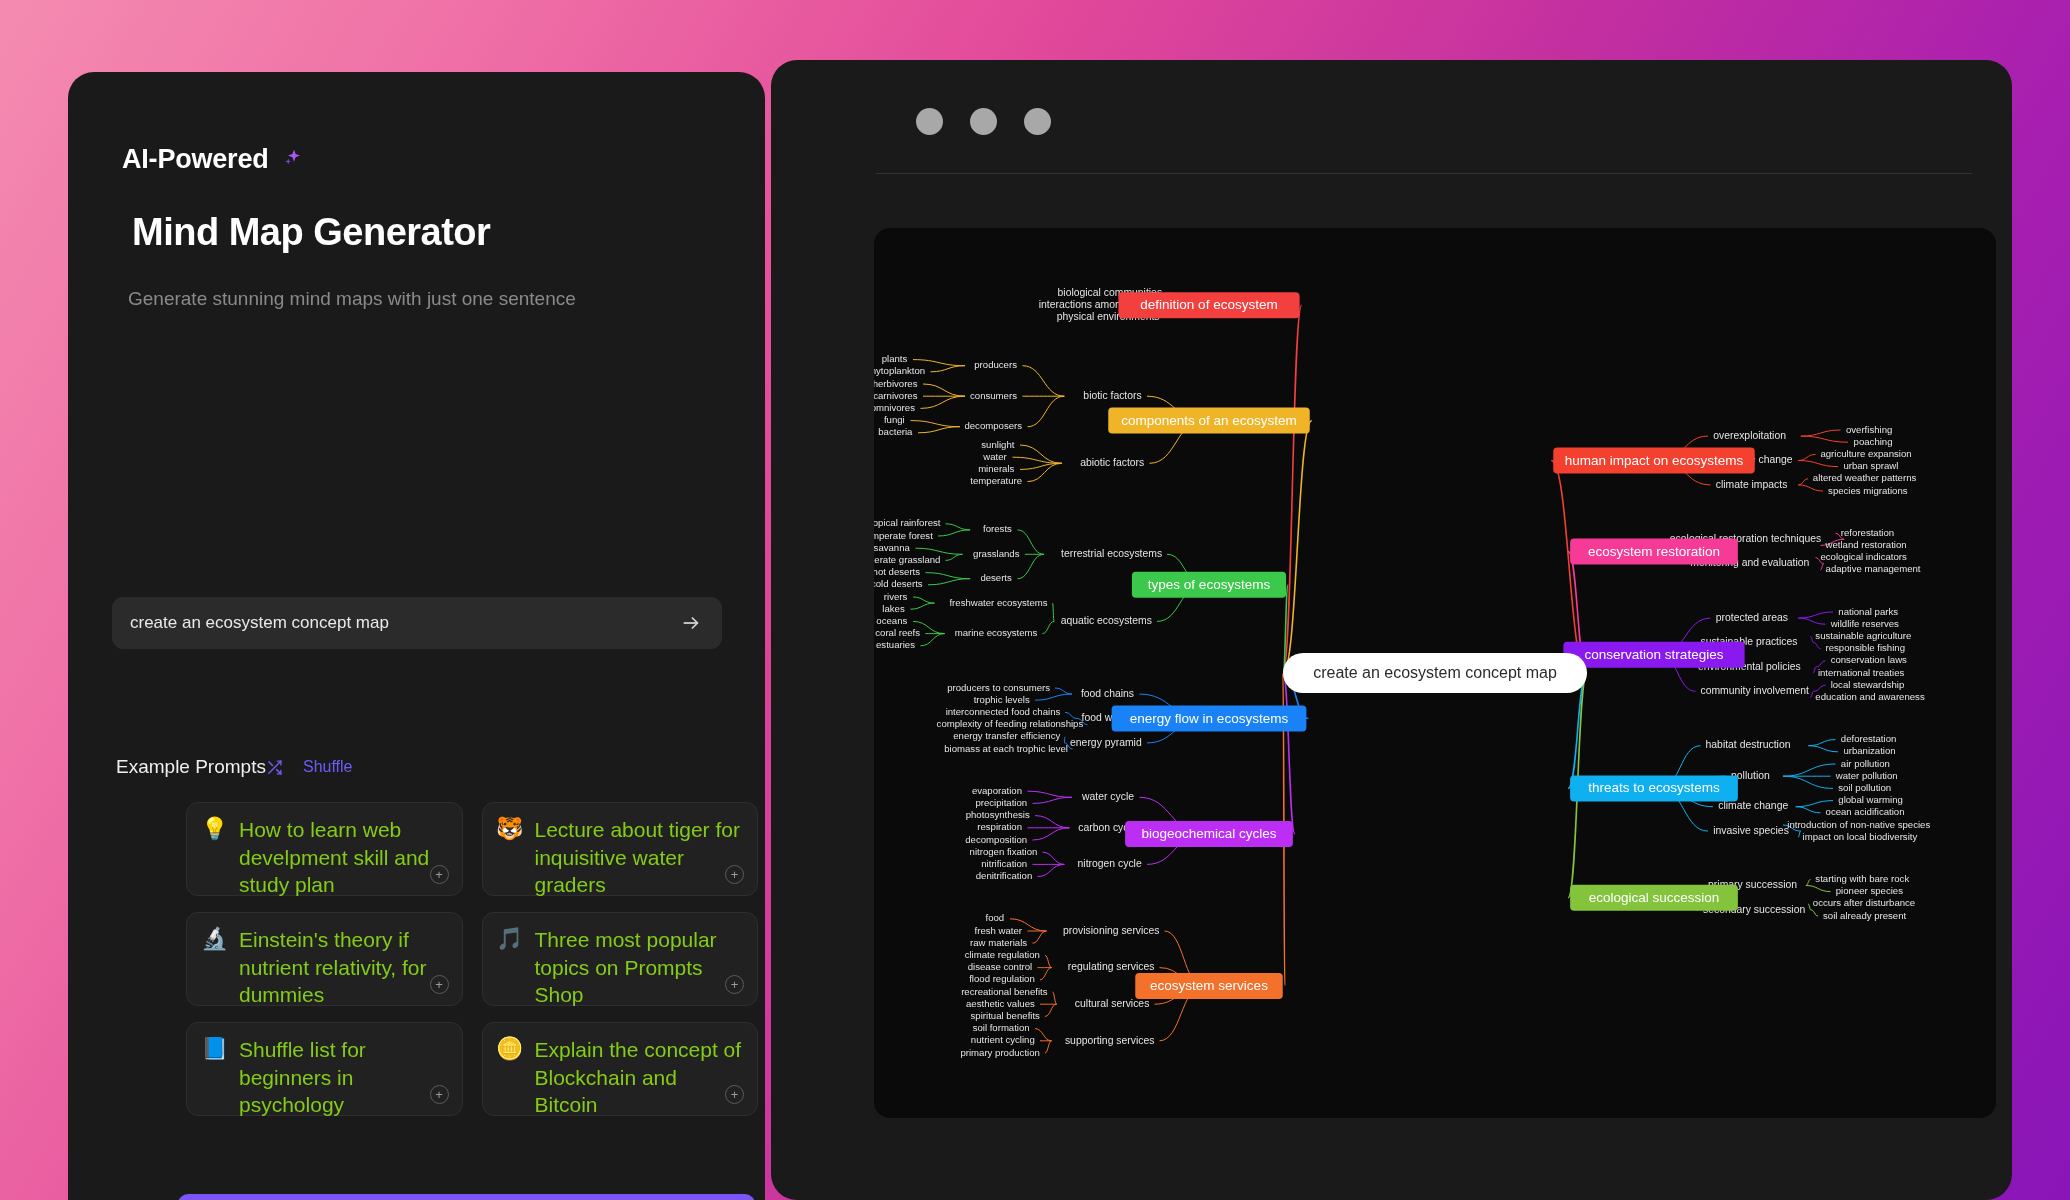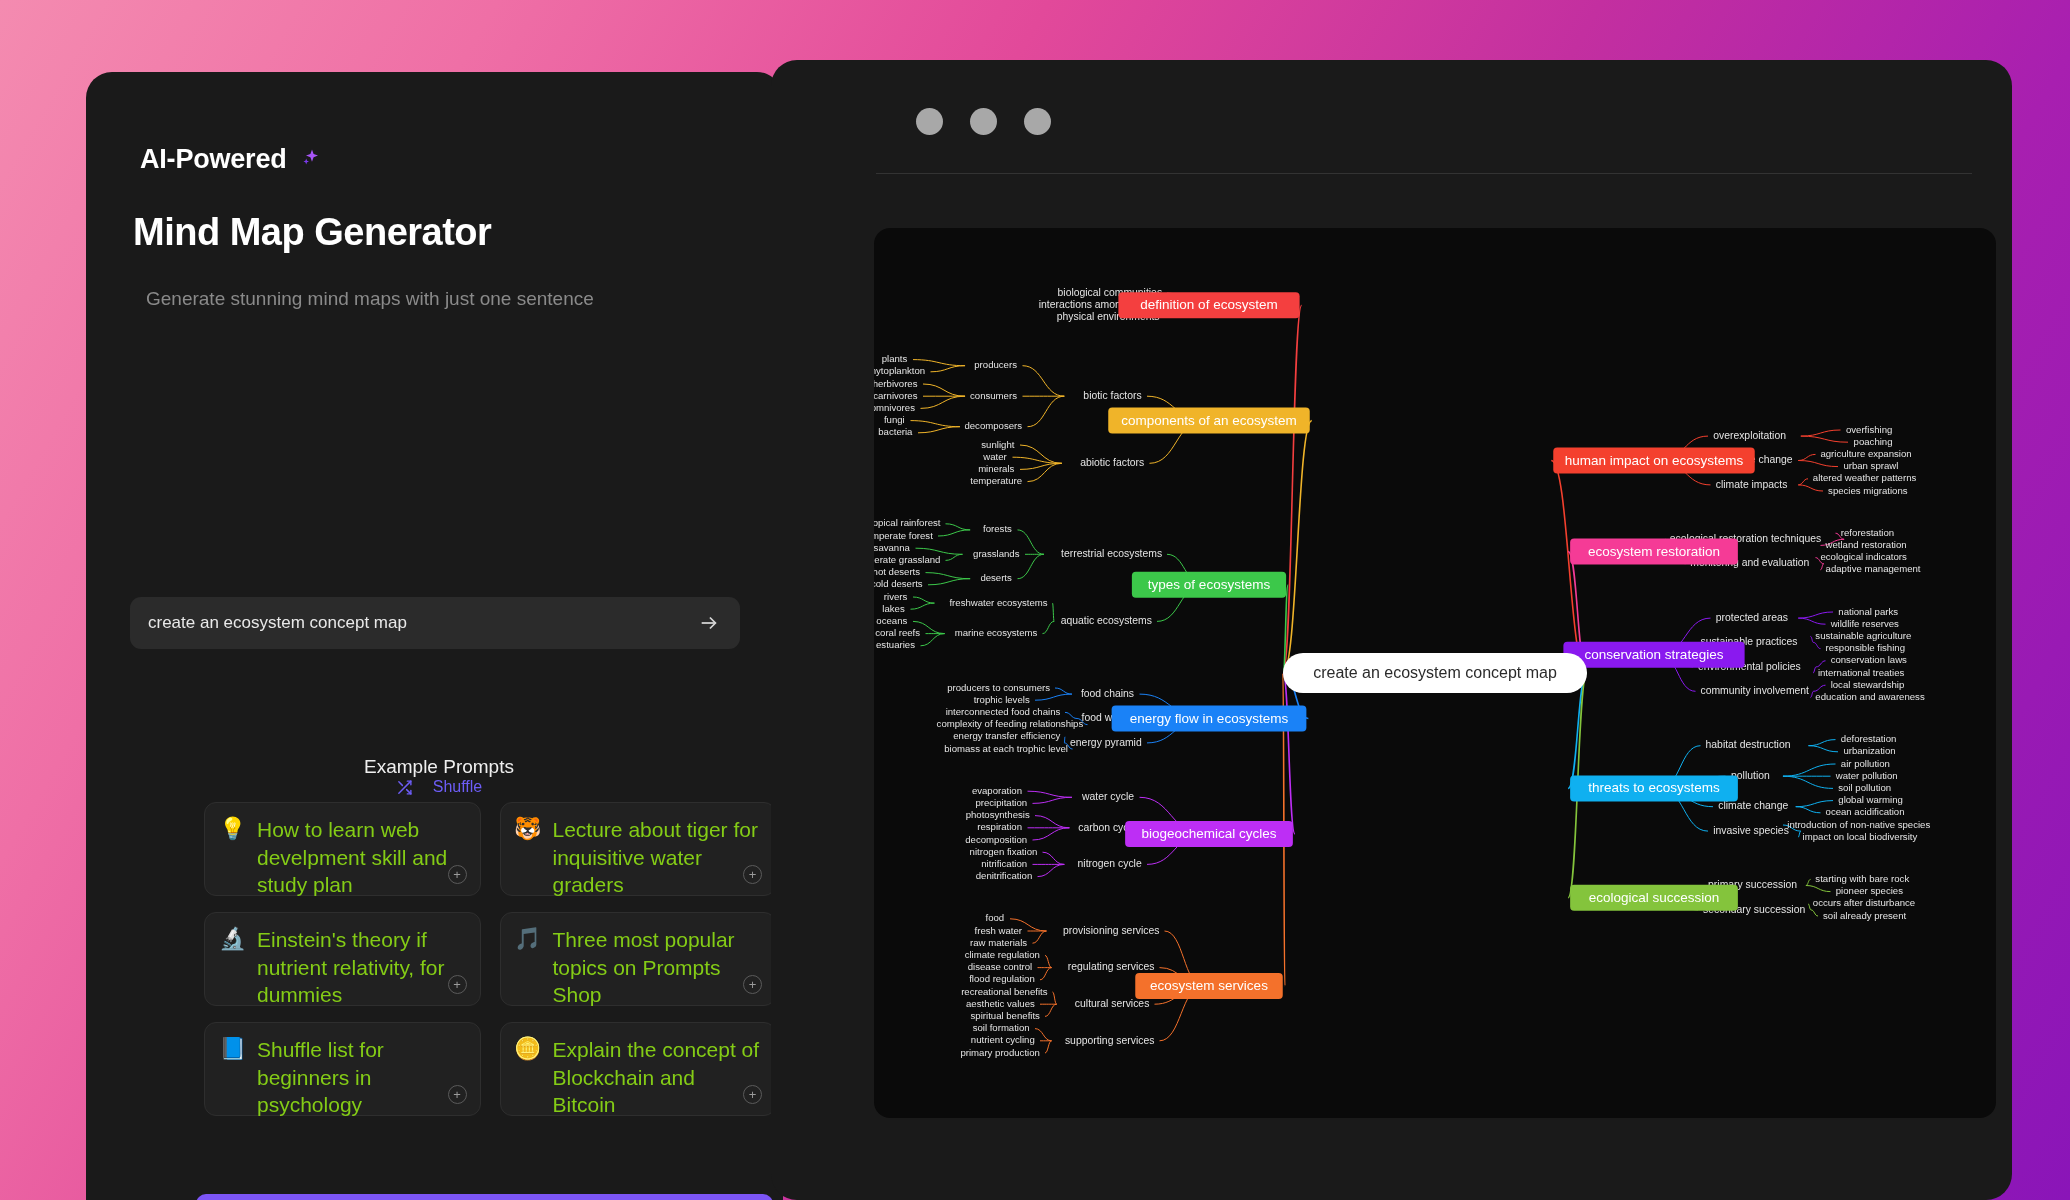--- a/index.html
+++ b/index.html
@@ -4,37 +4,37 @@
 <style>
   * { box-sizing: border-box; margin: 0; padding: 0; }
   html, body { width: 2070px; height: 1200px; overflow: hidden; }
   body {
     font-family: "Liberation Sans", sans-serif;
     background: linear-gradient(120deg, #f48bb0 0%, #ef6fa6 18%, #e2499a 38%, #c32fa0 58%, #a81fb0 76%, #8a15b8 100%);
     position: relative;
   }
   
   #left-panel {
-    position: absolute; left: 86px; top: 72px;
+    position: absolute; left: 68px; top: 72px;
     width: 697px; height: 1128px;
     background: #1a1a1a;
     border-radius: 26px 26px 0 0;
     overflow: hidden;
   }
   #left-inner { padding: 0 44px; position: relative; height: 100%; }
   .ai-powered-row {
     display: flex; align-items: center; gap: 10px;
     margin-top: 72px; margin-left: 10px;
   }
   .ai-powered-text {
     color: #ffffff; font-size: 27px; font-weight: bold; letter-spacing: -0.2px;
   }
   .sparkle-badge { font-size: 22px; line-height: 1; color:#8b5cf6; }
   .main-title {
-    margin-top: 36px; margin-left: 3px;
+    margin-top: 36px; margin-left: 20px;
     color: #ffffff; font-size: 38px; font-weight: bold; letter-spacing: -0.5px;
   }
   .subtitle {
     margin-top: 34px; margin-left: 16px;
     color: #8a8a8a; font-size: 19px;
   }
   .prompt-input-wrap {
     position: absolute; left: 44px; top: 453px;
     width: 610px; height: 52px;
     background: #2b2b2b; border-radius: 11px;
@@ -43,21 +43,21 @@
   .prompt-input {
     flex: 1; background: transparent; border: none; outline: none;
     color: #e9e9e9; font-size: 17px; font-family: "Liberation Sans", sans-serif;
   }
   .arrow-btn {
     width: 26px; height: 26px; display:flex; align-items:center; justify-content:center;
     background: transparent; border: none; cursor: pointer;
   }
   .examples-head {
     position: absolute; left: 48px; top: 612px; width: 610px;
-    display: flex; align-items: center; justify-content: space-between; flex-direction: column;
+    display: flex; align-items: center; 
   }
   .examples-title { color: #efefef; font-size: 19px; }
   .shuffle-btn {
     display: flex; align-items: center; gap: 20px;
     color: #6d5df6; font-size: 16px; cursor: pointer;
     background: transparent; border: none;
   }
   .cards-grid {
     position: absolute; left: 118px; top: 658px;
     width: 572px;

